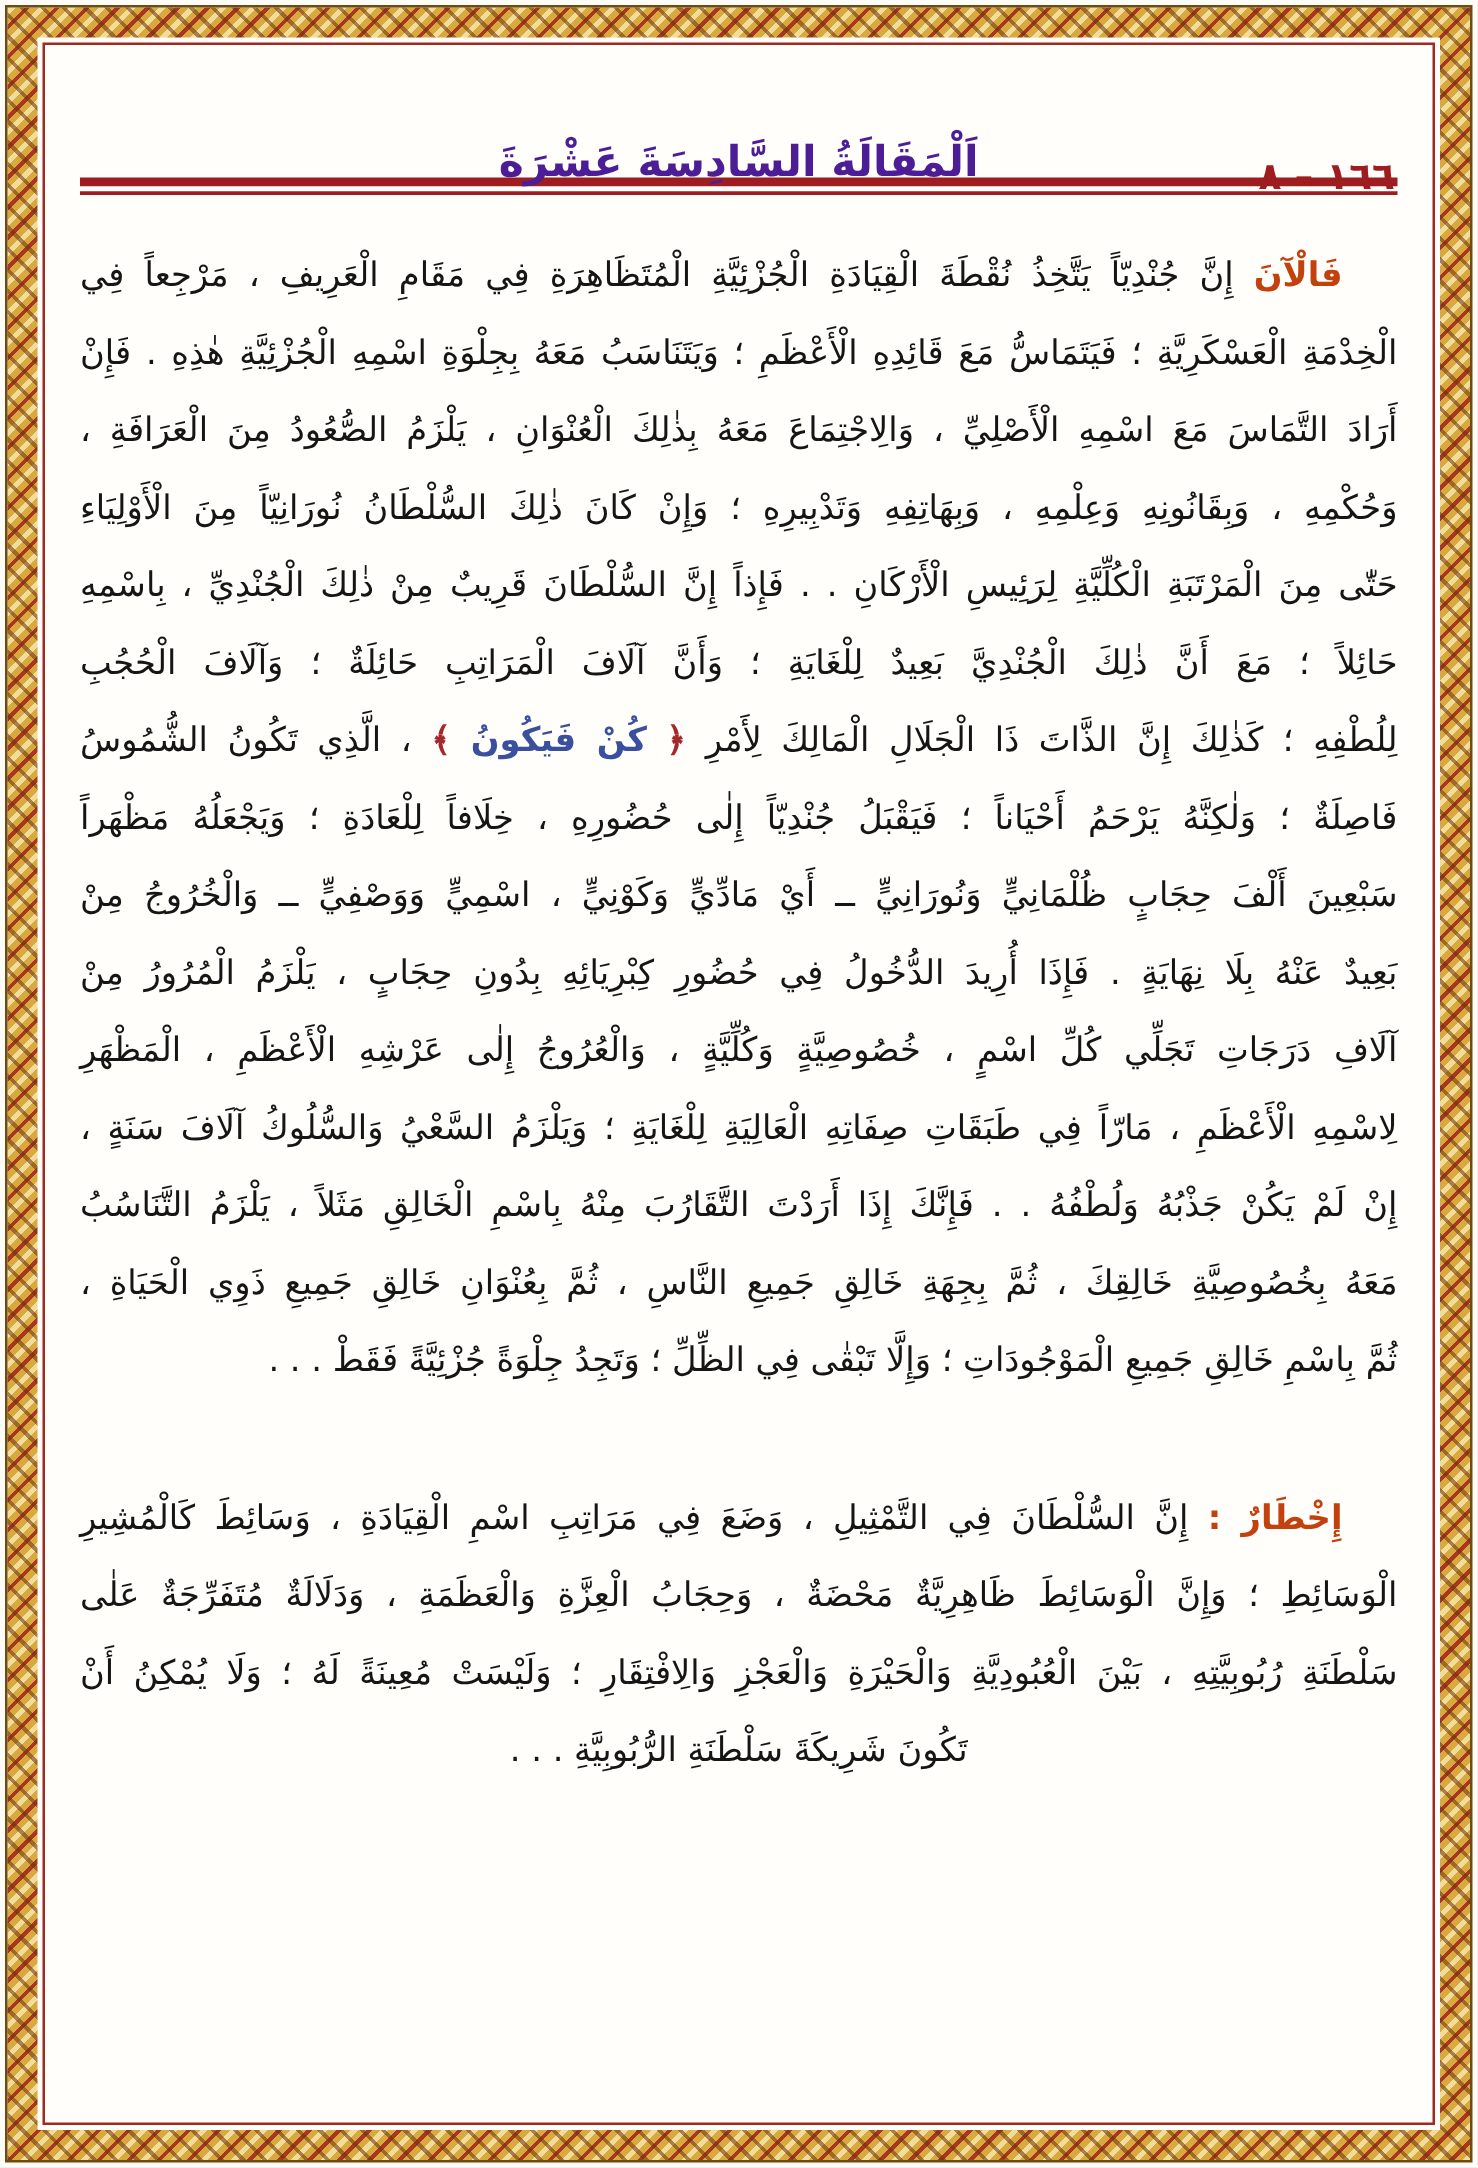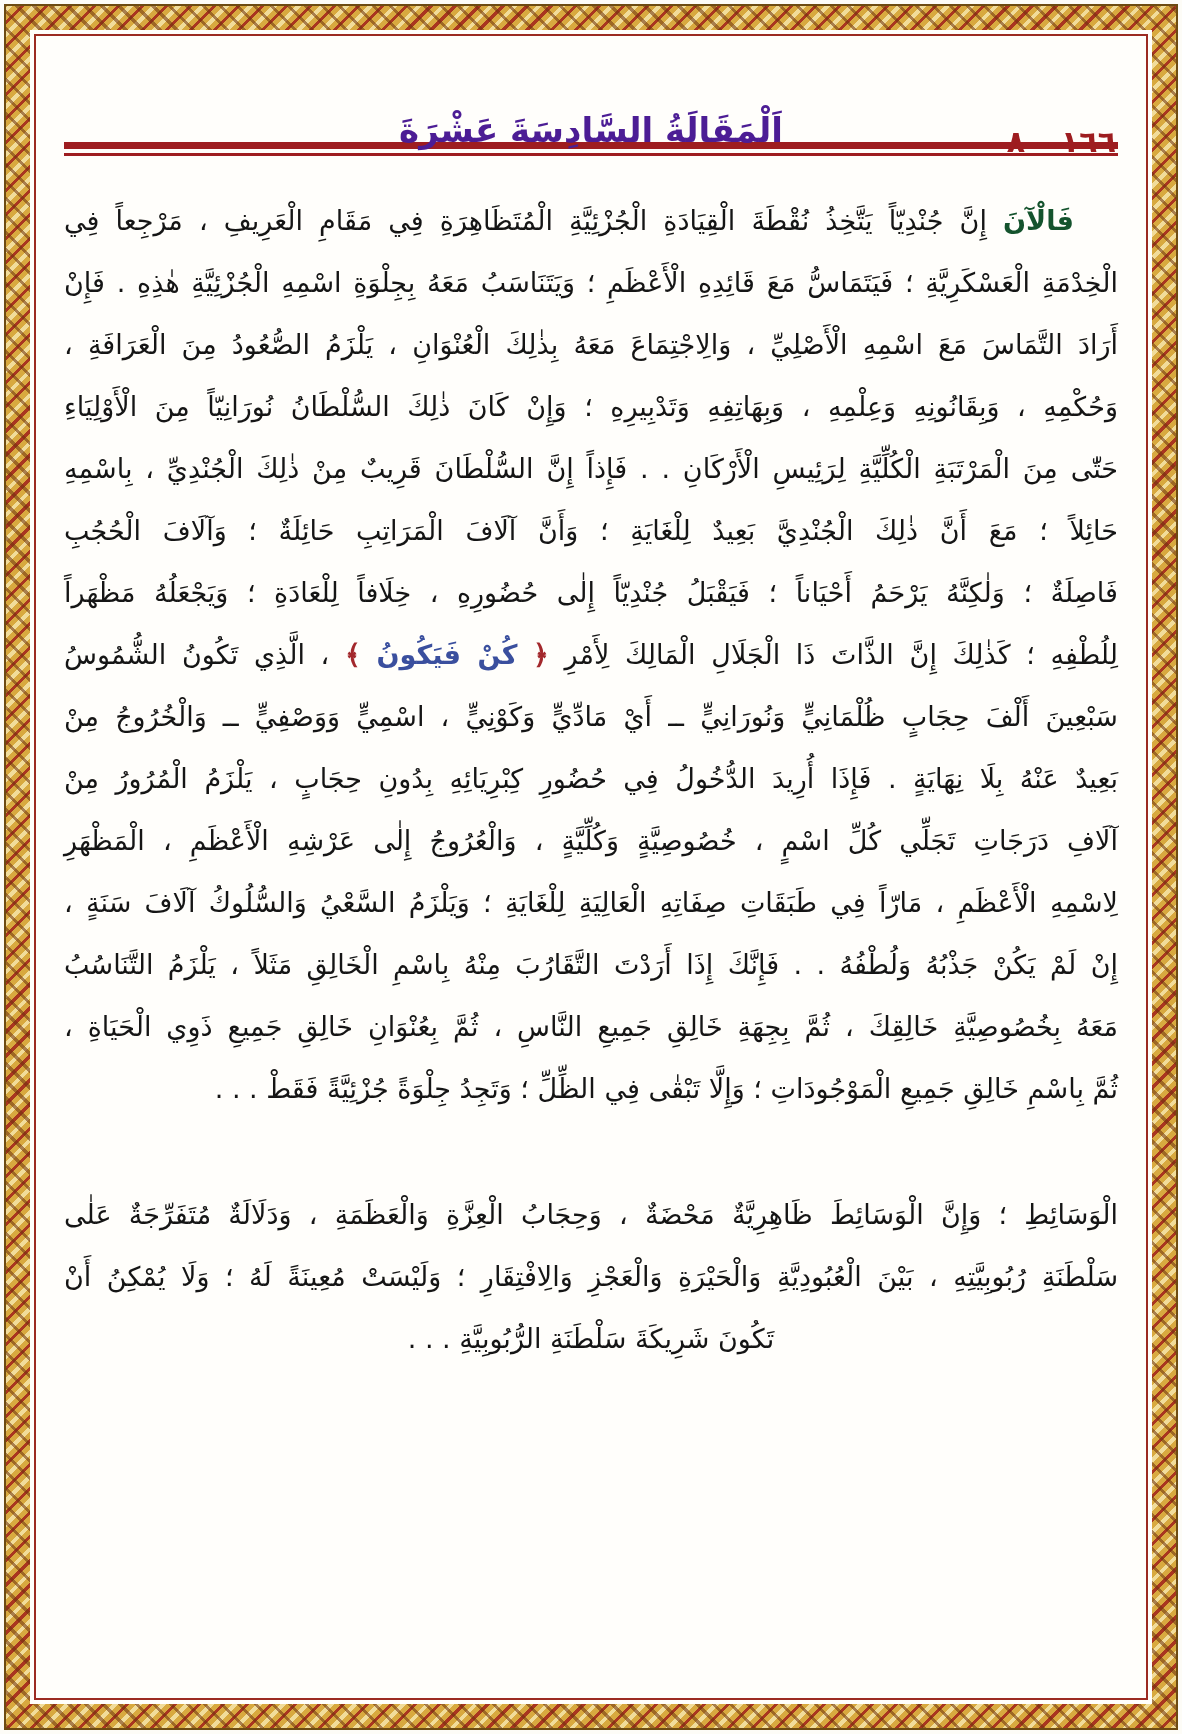--- a/index.html
+++ b/index.html
@@ -45,21 +45,21 @@
   .body2 { margin-top:64px; }
   .line {
     font-size:27px; line-height:62px; color:#151515;
     direction:rtl;
     text-align:justify;
     text-align-last:justify;
   }
   .indent { padding-right:44px; }
   .last-right  { text-align-last:right; }
   .last-center { text-align-last:center; }
-  .lead    { color:#14532d; font-weight:bold; }
+  .lead    { color:#c2410c; font-weight:bold; }
   .ayah    { color:#3a4f9e; font-weight:bold; }
   .bracket { color:#a3282c; font-weight:bold; }
 </style>
 </head>
 <body>
 
 <div class="page">
 
   <div class="frame-band"></div>
   <div class="frame-hole"></div>
@@ -77,37 +77,41 @@
     <div class="body1">
       <div class="line indent">
         <span class="lead">فَالْآنَ</span>
         <span>إِنَّ جُنْدِيّاً يَتَّخِذُ نُقْطَةَ الْقِيَادَةِ الْجُزْئِيَّةِ الْمُتَظَاهِرَةِ فِي مَقَامِ الْعَرِيفِ ، مَرْجِعاً فِي</span>
       </div>
       <div class="line">الْخِدْمَةِ الْعَسْكَرِيَّةِ ؛ فَيَتَمَاسُّ مَعَ قَائِدِهِ الْأَعْظَمِ ؛ وَيَتَنَاسَبُ مَعَهُ بِجِلْوَةِ اسْمِهِ الْجُزْئِيَّةِ هٰذِهِ . فَإِنْ</div>
       <div class="line">أَرَادَ التَّمَاسَ مَعَ اسْمِهِ الْأَصْلِيِّ ، وَالِاجْتِمَاعَ مَعَهُ بِذٰلِكَ الْعُنْوَانِ ، يَلْزَمُ الصُّعُودُ مِنَ الْعَرَافَةِ ،</div>
       <div class="line">وَحُكْمِهِ ، وَبِقَانُونِهِ وَعِلْمِهِ ، وَبِهَاتِفِهِ وَتَدْبِيرِهِ ؛ وَإِنْ كَانَ ذٰلِكَ السُّلْطَانُ نُورَانِيّاً مِنَ الْأَوْلِيَاءِ</div>
       <div class="line">حَتّٰى مِنَ الْمَرْتَبَةِ الْكُلِّيَّةِ لِرَئِيسِ الْأَرْكَانِ . . فَإِذاً إِنَّ السُّلْطَانَ قَرِيبٌ مِنْ ذٰلِكَ الْجُنْدِيِّ ، بِاسْمِهِ</div>
       <div class="line">حَائِلاً ؛ مَعَ أَنَّ ذٰلِكَ الْجُنْدِيَّ بَعِيدٌ لِلْغَايَةِ ؛ وَأَنَّ آلَافَ الْمَرَاتِبِ حَائِلَةٌ ؛ وَآلَافَ الْحُجُبِ</div>
-      <div class="line">فَاصِلَةٌ ؛ وَلٰكِنَّهُ يَرْحَمُ أَحْيَاناً ؛ فَيَقْبَلُ جُنْدِيّاً إِلٰى حُضُورِهِ ، خِلَافاً لِلْعَادَةِ ؛ وَيَجْعَلُهُ مَظْهَراً</div>
       <div class="line">
         <span>لِلُطْفِهِ ؛ كَذٰلِكَ إِنَّ الذَّاتَ ذَا الْجَلَالِ الْمَالِكَ لِأَمْرِ</span>
         <span class="bracket">﴿</span>
         <span class="ayah">كُنْ فَيَكُونُ</span>
         <span class="bracket">﴾</span>
         <span>، الَّذِي تَكُونُ الشُّمُوسُ</span>
       </div>
+      <div class="line">فَاصِلَةٌ ؛ وَلٰكِنَّهُ يَرْحَمُ أَحْيَاناً ؛ فَيَقْبَلُ جُنْدِيّاً إِلٰى حُضُورِهِ ، خِلَافاً لِلْعَادَةِ ؛ وَيَجْعَلُهُ مَظْهَراً</div>
       <div class="line">سَبْعِينَ أَلْفَ حِجَابٍ ظُلْمَانِيٍّ وَنُورَانِيٍّ ــ أَيْ مَادِّيٍّ وَكَوْنِيٍّ ، اسْمِيٍّ وَوَصْفِيٍّ ــ وَالْخُرُوجُ مِنْ</div>
       <div class="line">بَعِيدٌ عَنْهُ بِلَا نِهَايَةٍ . فَإِذَا أُرِيدَ الدُّخُولُ فِي حُضُورِ كِبْرِيَائِهِ بِدُونِ حِجَابٍ ، يَلْزَمُ الْمُرُورُ مِنْ</div>
       <div class="line">آلَافِ دَرَجَاتِ تَجَلِّي كُلِّ اسْمٍ ، خُصُوصِيَّةٍ وَكُلِّيَّةٍ ، وَالْعُرُوجُ إِلٰى عَرْشِهِ الْأَعْظَمِ ، الْمَظْهَرِ</div>
       <div class="line">لِاسْمِهِ الْأَعْظَمِ ، مَارّاً فِي طَبَقَاتِ صِفَاتِهِ الْعَالِيَةِ لِلْغَايَةِ ؛ وَيَلْزَمُ السَّعْيُ وَالسُّلُوكُ آلَافَ سَنَةٍ ،</div>
       <div class="line">إِنْ لَمْ يَكُنْ جَذْبُهُ وَلُطْفُهُ . . فَإِنَّكَ إِذَا أَرَدْتَ التَّقَارُبَ مِنْهُ بِاسْمِ الْخَالِقِ مَثَلاً ، يَلْزَمُ التَّنَاسُبُ</div>
       <div class="line">مَعَهُ بِخُصُوصِيَّةِ خَالِقِكَ ، ثُمَّ بِجِهَةِ خَالِقِ جَمِيعِ النَّاسِ ، ثُمَّ بِعُنْوَانِ خَالِقِ جَمِيعِ ذَوِي الْحَيَاةِ ،</div>
       <div class="line last-right">ثُمَّ بِاسْمِ خَالِقِ جَمِيعِ الْمَوْجُودَاتِ ؛ وَإِلَّا تَبْقٰى فِي الظِّلِّ ؛ وَتَجِدُ جِلْوَةً جُزْئِيَّةً فَقَطْ . . .</div>
     </div>
 
     <div class="body2">
+      <div class="line indent">
+        <span class="lead">إِخْطَارٌ :</span>
+        <span>إِنَّ السُّلْطَانَ فِي التَّمْثِيلِ ، وَضَعَ فِي مَرَاتِبِ اسْمِ الْقِيَادَةِ ، وَسَائِطَ كَالْمُشِيرِ</span>
+      </div>
       <div class="line">الْوَسَائِطِ ؛ وَإِنَّ الْوَسَائِطَ ظَاهِرِيَّةٌ مَحْضَةٌ ، وَحِجَابُ الْعِزَّةِ وَالْعَظَمَةِ ، وَدَلَالَةٌ مُتَفَرِّجَةٌ عَلٰى</div>
       <div class="line">سَلْطَنَةِ رُبُوبِيَّتِهِ ، بَيْنَ الْعُبُودِيَّةِ وَالْحَيْرَةِ وَالْعَجْزِ وَالِافْتِقَارِ ؛ وَلَيْسَتْ مُعِينَةً لَهُ ؛ وَلَا يُمْكِنُ أَنْ</div>
       <div class="line last-center">تَكُونَ شَرِيكَةَ سَلْطَنَةِ الرُّبُوبِيَّةِ . . .</div>
     </div>
 
   </div>
 </div>
 
 </body></html>

